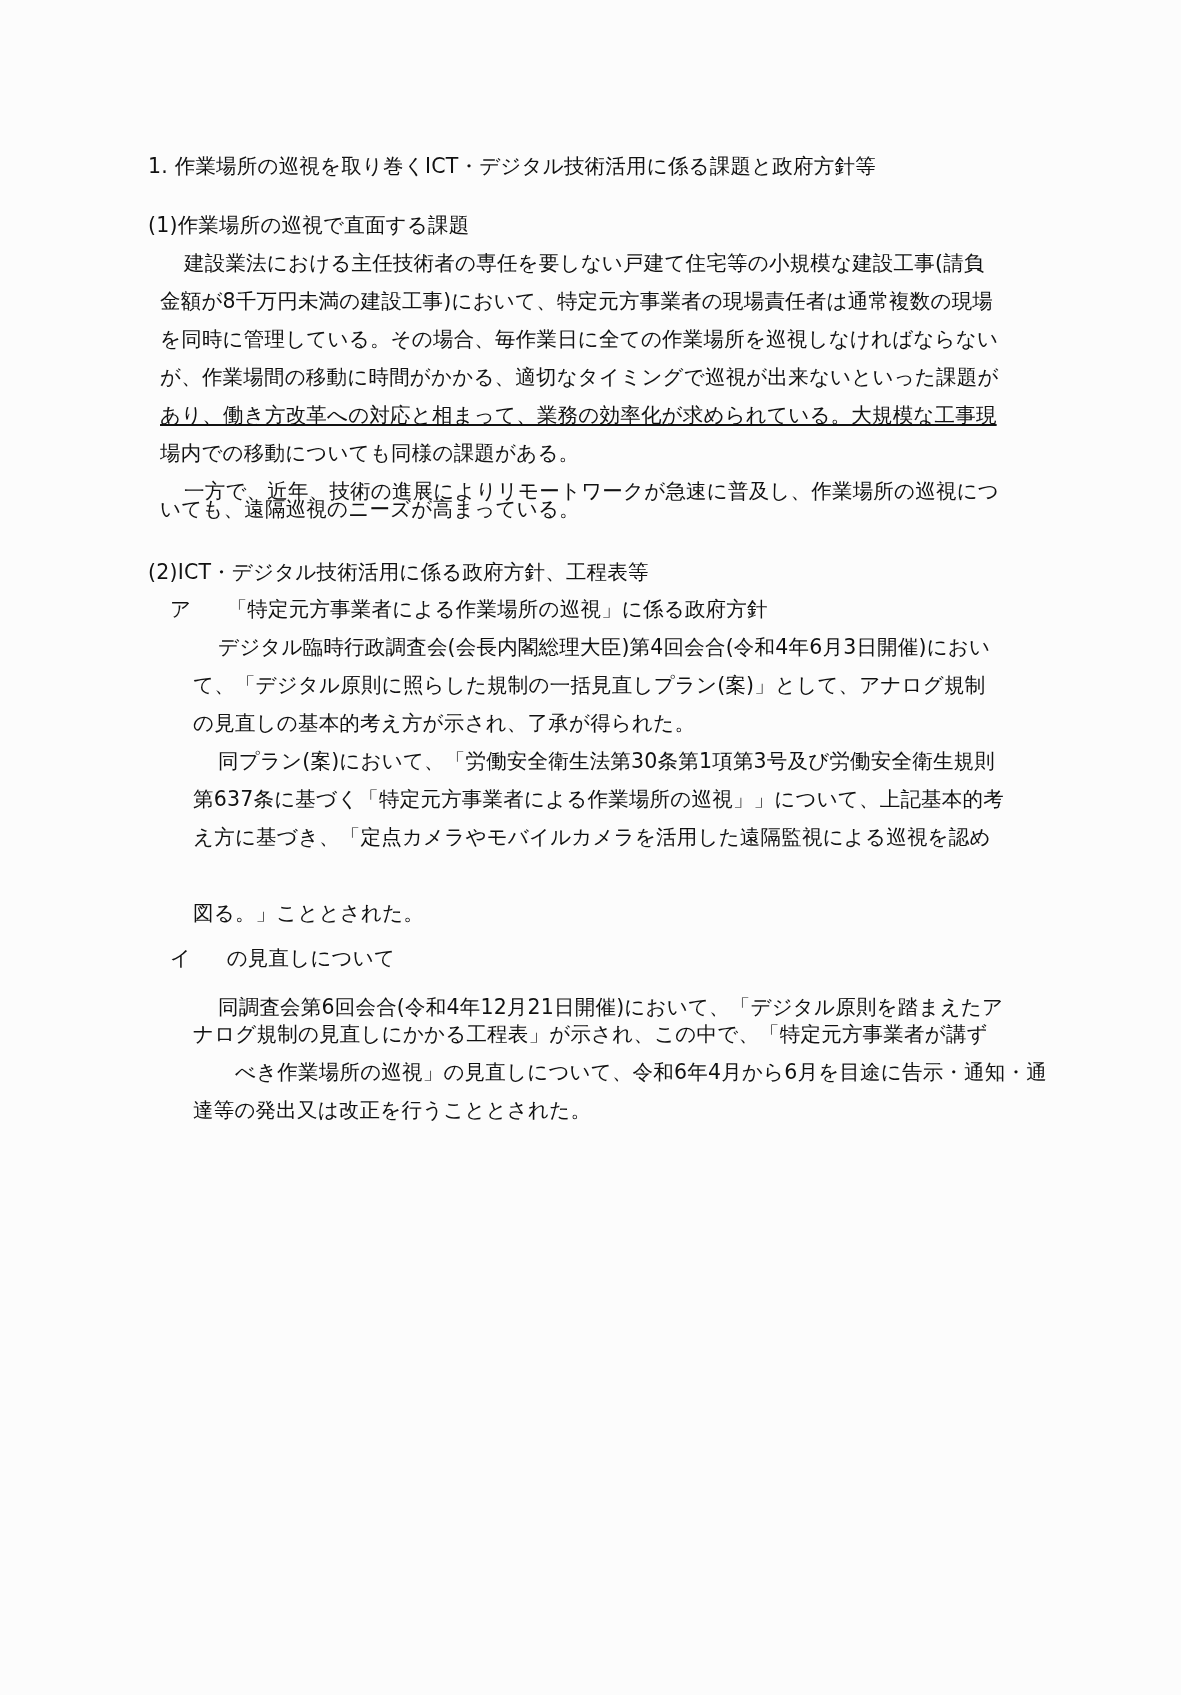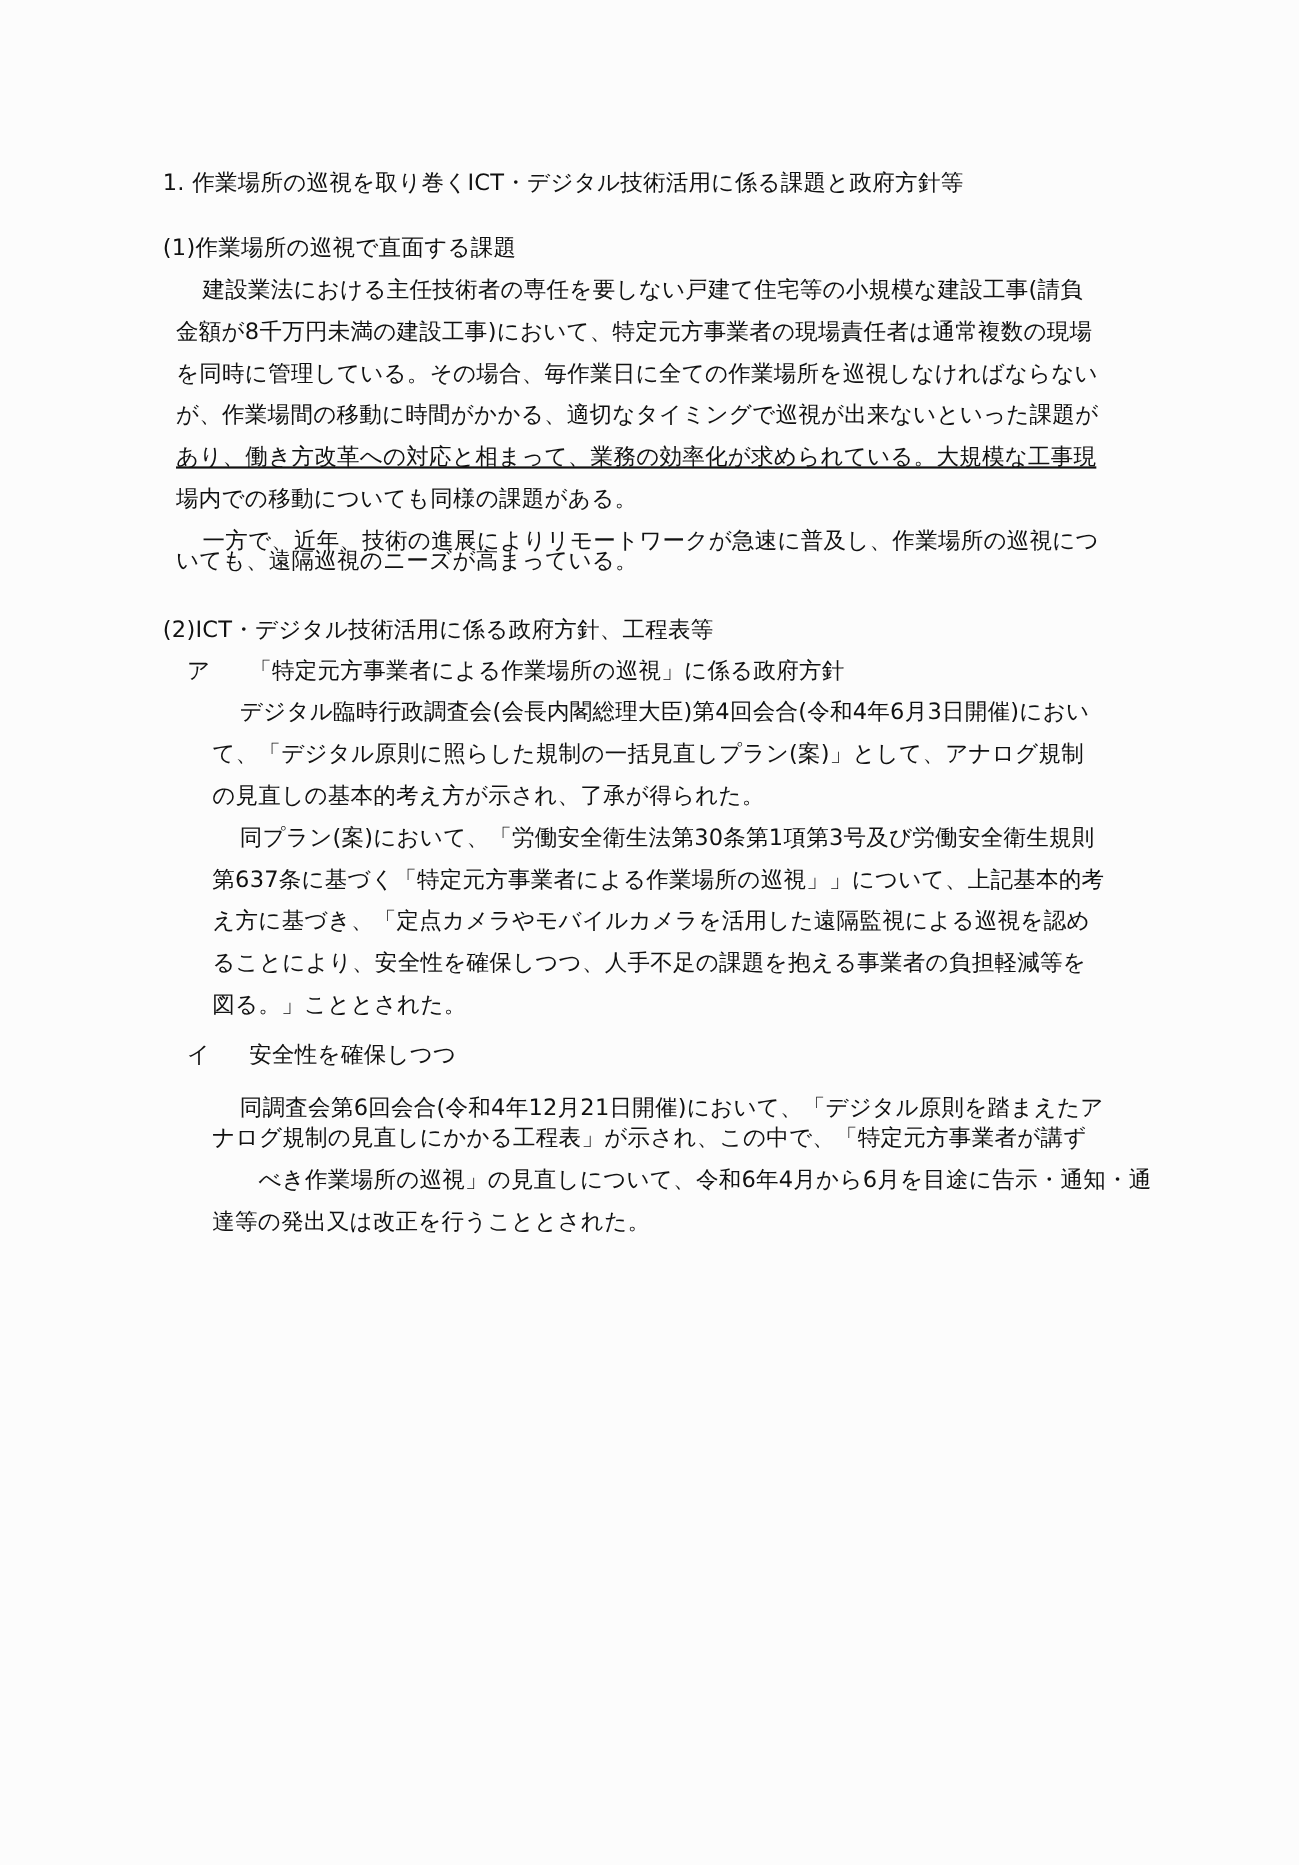--- a/index.html
+++ b/index.html
@@ -61,27 +61,26 @@
     <span style="display:inline-block; width:22px;"></span>
     <span>「特定元方事業者による作業場所の巡視」に係る政府方針</span>
   </div>
 
   <div class="line para-line" style="left:218px; top:634px;">デジタル臨時行政調査会(会長内閣総理大臣)第4回会合(令和4年6月3日開催)におい</div>
   <div class="line para-line" style="left:193px; top:672px;">て、「デジタル原則に照らした規制の一括見直しプラン(案)」として、アナログ規制</div>
   <div class="line para-line" style="left:193px; top:710px;">の見直しの基本的考え方が示され、了承が得られた。</div>
   <div class="line para-line" style="left:218px; top:748px;">同プラン(案)において、「労働安全衛生法第30条第1項第3号及び労働安全衛生規則</div>
   <div class="line para-line" style="left:193px; top:786px;text-align:right;">第637条に基づく「特定元方事業者による作業場所の巡視」」について、上記基本的考</div>
   <div class="line para-line" style="left:193px; top:824px;">え方に基づき、「定点カメラやモバイルカメラを活用した遠隔監視による巡視を認め</div>
-  <div class="line para-line" style="left:193px; top:862px;">ることにより、安全性を確保しつつ、人手不足の課題を抱える事業者の負担軽減等を</div>
   <div class="line para-line" style="left:193px; top:900px;">図る。」こととされた。</div>
 
   <div class="line sub-b">
     <span>イ</span>
     <span style="display:inline-block; width:22px;"></span>
-    <span>安全性を確保しつつ</span>
+    <span>の見直しについて</span>
   </div>
 
   <div class="line para-line" style="left:218px; top:983px;margin-top:11px;">同調査会第6回会合(令和4年12月21日開催)において、「デジタル原則を踏まえたア</div>
   <div class="line para-line" style="left:193px; top:1021px;">ナログ規制の見直しにかかる工程表」が示され、この中で、「特定元方事業者が講ず</div>
   <div class="line para-line" style="left:191px; top:1059px;margin-left:44px;">べき作業場所の巡視」の見直しについて、令和6年4月から6月を目途に告示・通知・通</div>
   <div class="line para-line" style="left:193px; top:1097px;">達等の発出又は改正を行うこととされた。</div>
 
 </div>
 
 </body></html>

